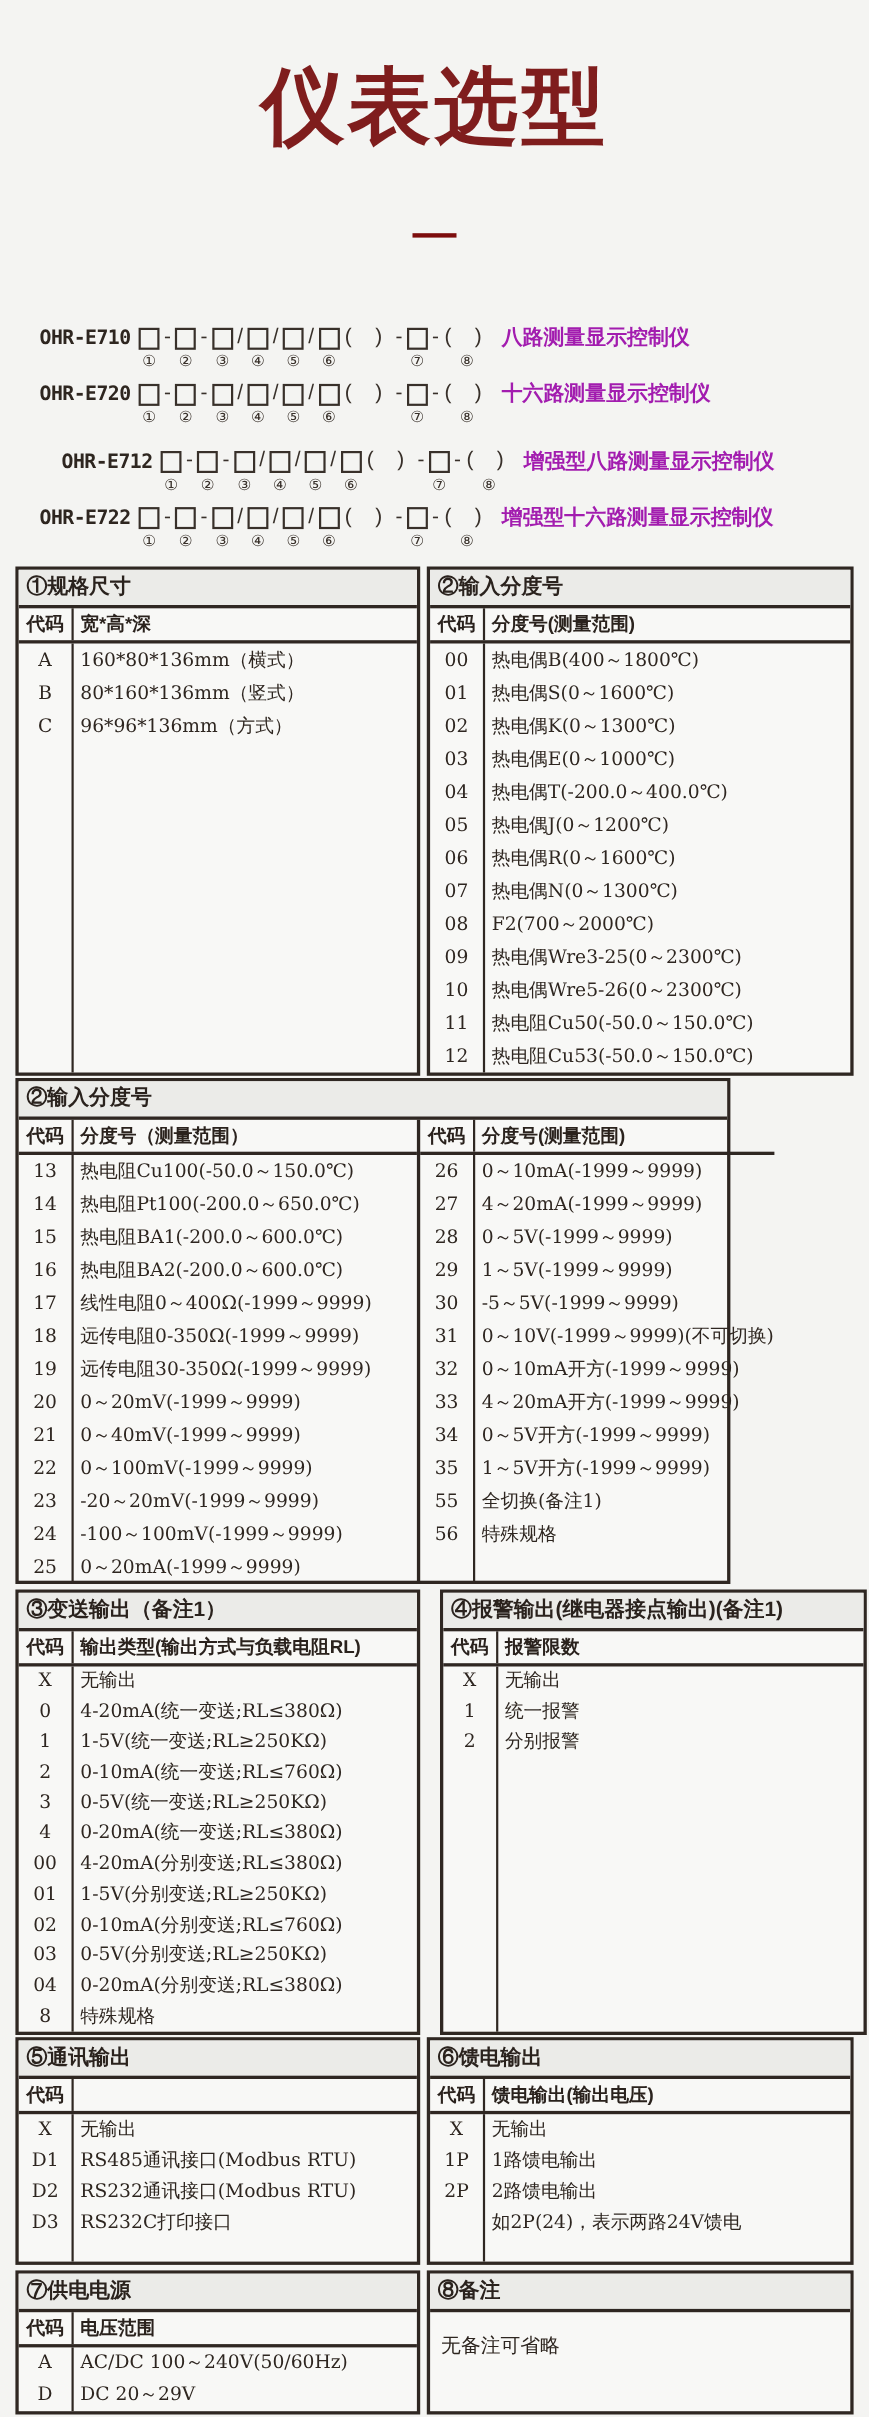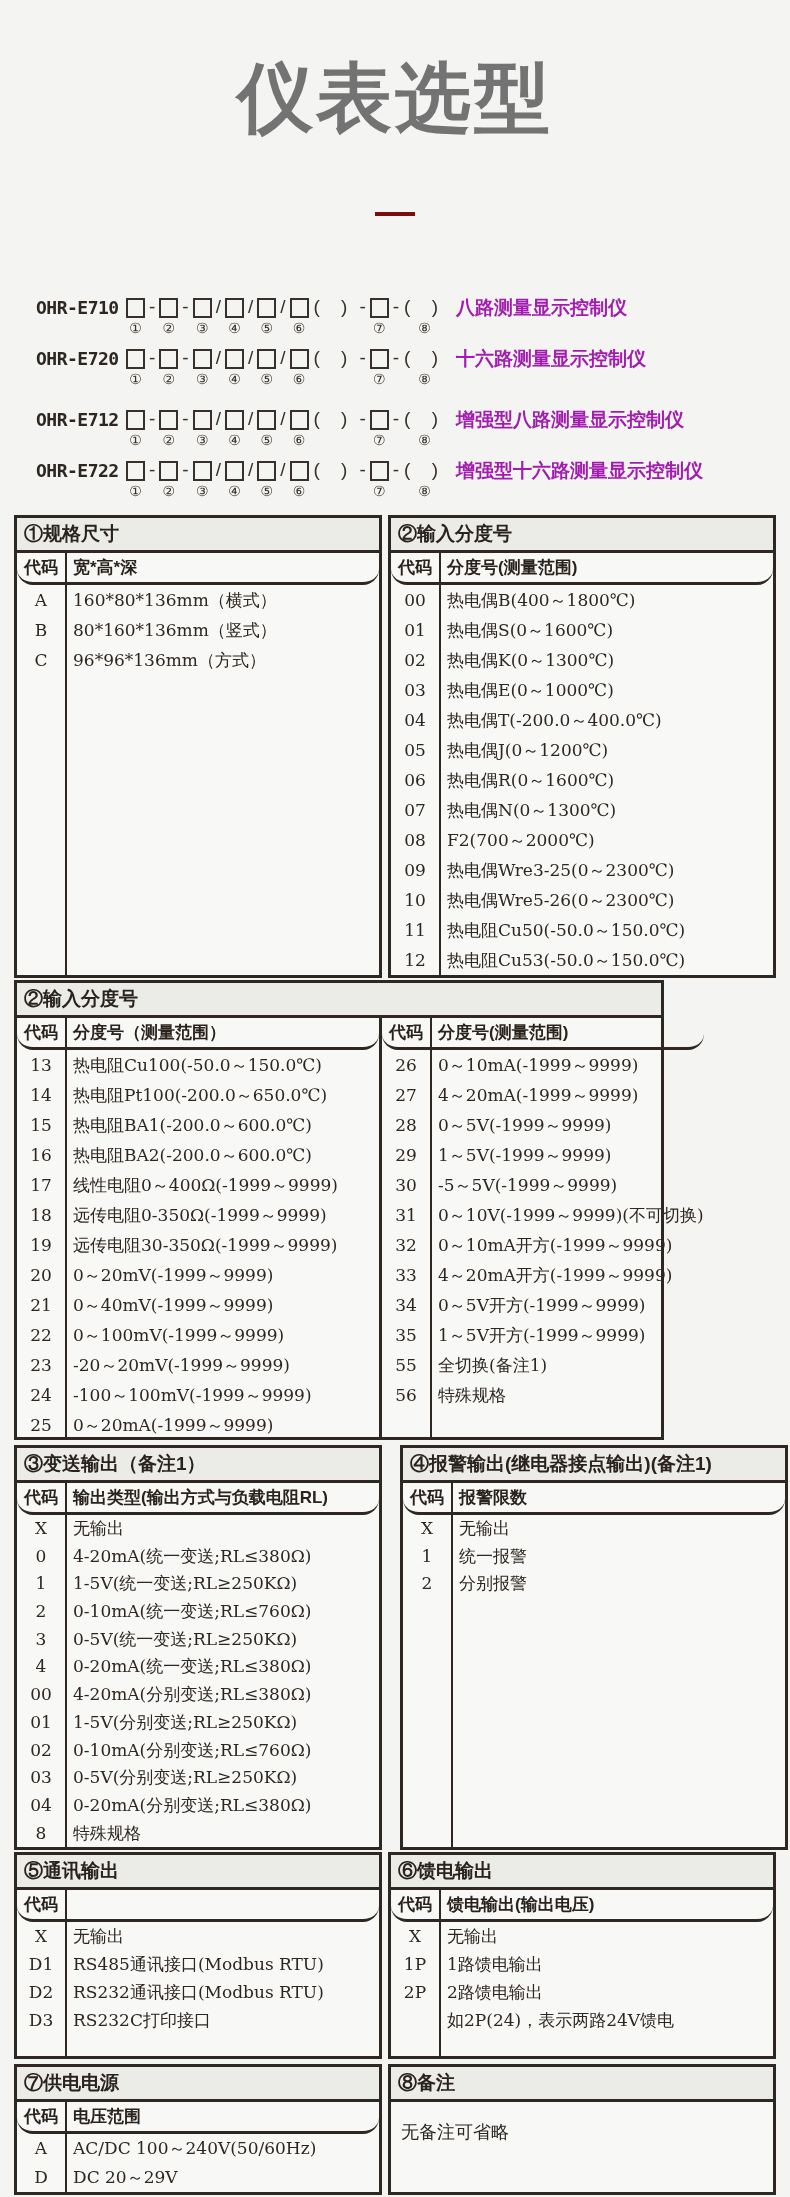--- a/index.html
+++ b/index.html
@@ -6,29 +6,29 @@
   body{
     width:790px;background:#f4f4f2;
     font-family:"Liberation Sans", sans-serif;
     color:#2e2620;
   }
   .page{width:790px;height:2197px;position:relative;overflow:hidden;background:#f4f4f2;}
 
   
   .page-title{
     margin:0;padding-top:54px;text-align:center;
-    font-size:76px;font-weight:900;letter-spacing:3px;color:#737373;line-height:88px;
+    font-size:76px;font-weight:900;letter-spacing:3px;color:#7f1d1d;line-height:88px;
     font-family:"Liberation Sans", sans-serif;
   }
   .title-divider{width:40px;height:4px;background:#7d0d0d;margin:70px auto 0;}
 
   
   .models{margin:80px 0 0 36px;}
   .model-row{display:flex;align-items:flex-start;height:44px;margin-bottom:7px;}
-  .model-row.gap-before{margin-top:17px;}
+  .model-row.gap-before{margin-top:17px;margin-left:20px;}
   .model-name{
     font-family:"DejaVu Sans Mono", monospace;
     font-size:18px;font-weight:700;line-height:23px;width:86px;flex:none;letter-spacing:-0.5px;
   }
   .pattern{display:flex;flex:none;margin-left:2px;}
   .seg{display:flex;flex-direction:column;align-items:center;}
   .box{width:15px;height:16px;border:2px solid #38302a;margin:2px 2px 0;background:transparent;}
   .sym{font-size:19px;line-height:22px;padding:0 2px;color:#38302a;}
   .paren{letter-spacing:8px;padding-left:3px;}
   .circ{font-size:14px;line-height:17px;margin-top:2px;color:#38302a;min-height:17px;}
@@ -40,21 +40,21 @@
   .section.split{display:block;}
   .spec-table{
     border:3px solid #2f2722;background:#f8f8f6;
     display:flex;flex-direction:column;box-sizing:border-box;height:100%;
   }
   .t-title{
     background:#ebebe8;border-bottom:3px solid #2f2722;
     font-weight:700;font-size:19px;line-height:32px;padding-left:7px;
     white-space:nowrap;flex:none;color:#2a221d;
   }
-  .t-head{display:flex;border-bottom:3px solid #2f2722;font-weight:700;font-size:17px;line-height:29px;white-space:nowrap;flex:none;color:#2a221d;border-radius:16px;}
+  .t-head{display:flex;border-bottom:3px solid #2f2722;font-weight:700;font-size:17px;line-height:29px;white-space:nowrap;flex:none;color:#2a221d;}
   .h-code{width:48px;flex:none;text-align:center;border-right:2px solid #2f2722;}
   .h-desc{flex:1;padding-left:6px;}
   .t-body{display:flex;flex:1;font-size:17px;font-family:"DejaVu Serif","Liberation Serif",serif;}
   .col-code{width:48px;flex:none;border-right:2px solid #2f2722;text-align:center;}
   .col-desc{flex:1;padding-left:6px;min-width:0;}
   .cell{height:var(--rh,30px);line-height:var(--rh,30px);white-space:nowrap;overflow:hidden;}
   .t-note{padding:18px 10px;font-size:18px;font-family:"DejaVu Serif","Liberation Serif",serif;white-space:nowrap;}
 
   
   .split-body{display:flex;flex:1;}

